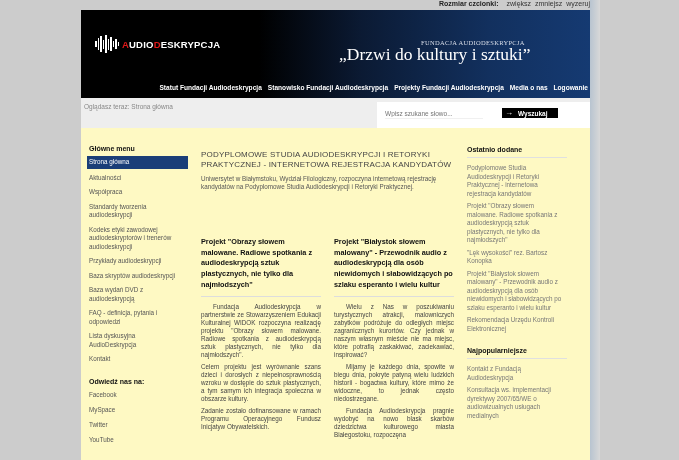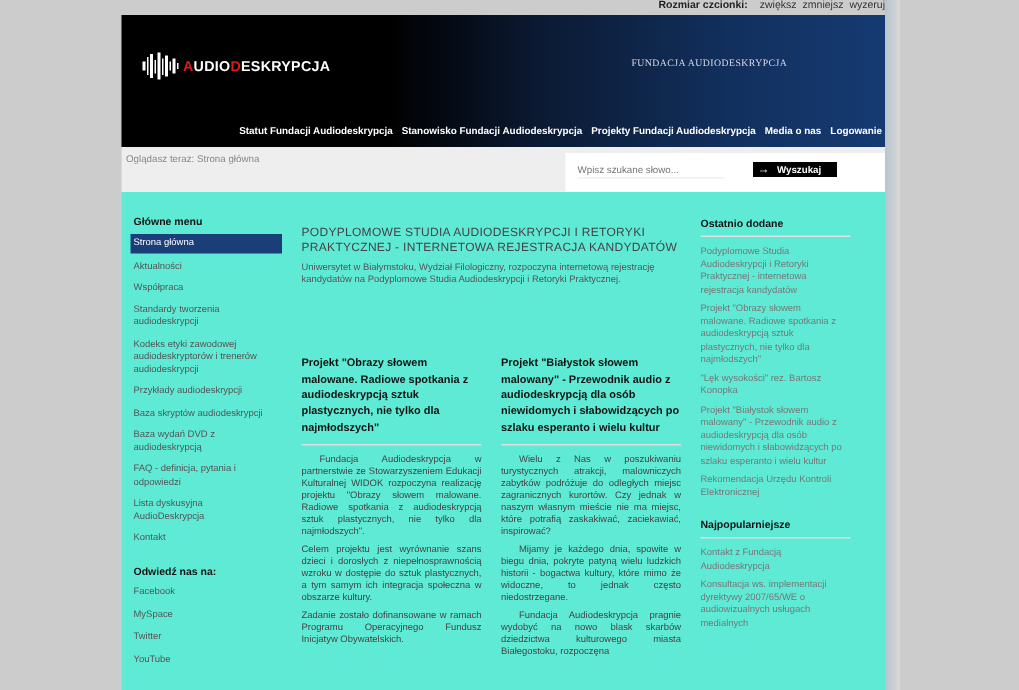--- a/index.html
+++ b/index.html
@@ -10,21 +10,21 @@
     position:relative;
   }
   .fontbar {
     position:absolute; top:0; left:400px; width:190px; height:10px;
     font-size:7px; color:#222; text-align:right;
   }
   .fontbar b { font-weight:bold; margin-right:4px; }
   .fontbar span.link { color:#333; margin-left:4px; cursor:pointer; }
   .page {
     position:absolute; left:81px; top:10px; width:509px; height:450px;
-    background:#5eead4;
+    background:#fef9c3;
   }
   .banner {
     position:absolute; left:0; top:0; width:509px; height:88px;
     background:linear-gradient(90deg,#000 0%,#000 35%,#0b1a33 55%,#12305e 80%,#153a72 100%);
     overflow:hidden;
   }
   .logo {
     position:absolute; left:14px; top:24px; height:20px;
     display:flex; align-items:center;
   }
@@ -111,20 +111,21 @@
           <i style="height:18px"></i>
           <i style="height:11px"></i>
           <i style="height:14px"></i>
           <i style="height:6px"></i>
           <i style="height:10px"></i>
           <i style="height:4px"></i>
       </div>
       <span class="logo-text"><span class="red">A</span><span>UDIO</span><span class="red">D</span><span>ESKRYPCJA</span></span>
     </div>
     <div class="fund-label">FUNDACJA AUDIODESKRYPCJA</div>
+    <div class="slogan">„Drzwi do kultury i sztuki”</div>
     <nav class="topnav">
       <a>Statut Fundacji Audiodeskrypcja</a>
       <a>Stanowisko Fundacji Audiodeskrypcja</a>
       <a>Projekty Fundacji Audiodeskrypcja</a>
       <a>Media o nas</a>
       <a>Logowanie</a>
     </nav>
   </div>
 
   <div class="crumbbar">

